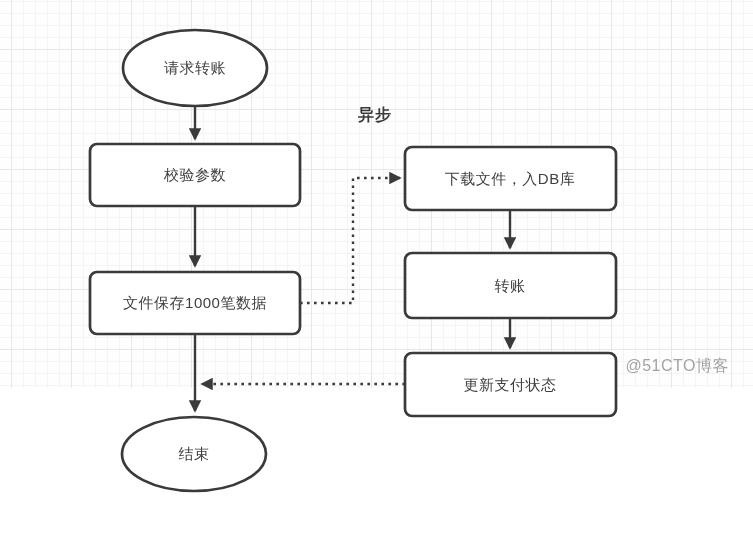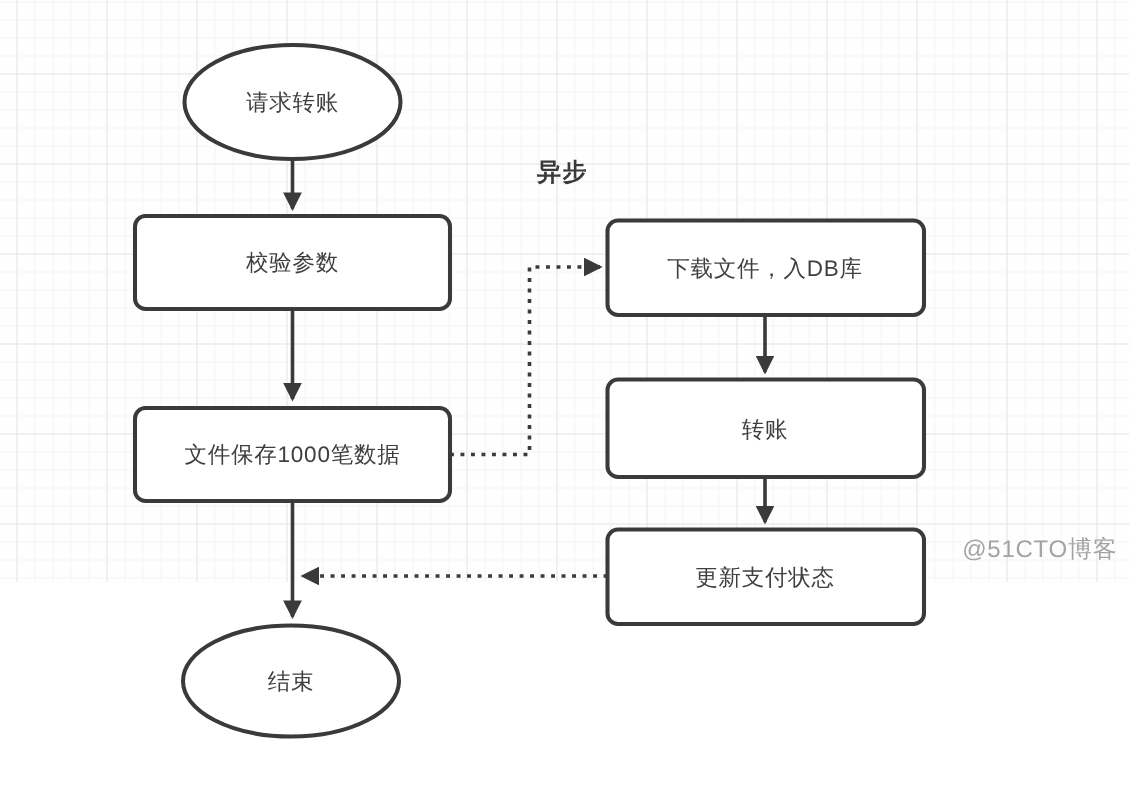--- a/index.html
+++ b/index.html
@@ -46,21 +46,21 @@
   }
   .async-label {
     fill: #3a3a3a;
     font-size: 16px;
     font-weight: 600;
     letter-spacing: 1px;
     text-anchor: middle;
   }
   .watermark {
     position: absolute;
-    right: 8px;
+    right: 24px;
     bottom: 11px;
     font-size: 16px;
     color: #a3a3a3;
     letter-spacing: 0.5px;
     user-select: none;
   }
 </style>
 </head>
 <body>
 

